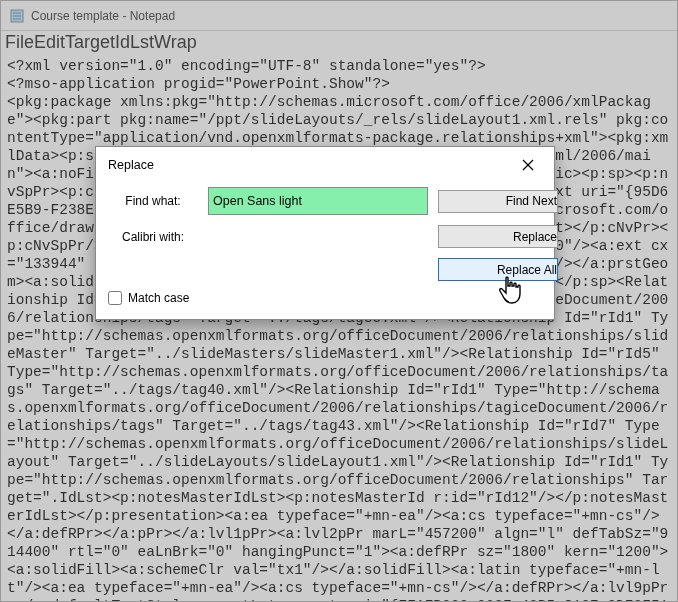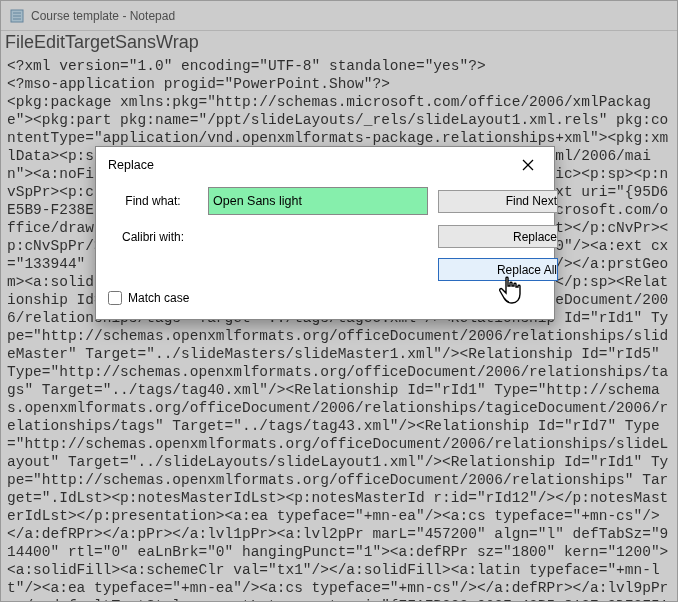--- a/index.html
+++ b/index.html
@@ -149,21 +149,21 @@
       <line x1="4" y1="11" x2="12" y2="11" stroke="#5a8db3"></line>
     </svg>
   </span>
   <span class="title-text">Course template - Notepad</span>
 </div>
 
 <div class="menubar">
   <span>File</span>
   <span>Edit</span>
   <span>Target</span>
-  <span>Sans</span>
+  <span>IdLst</span>
   <span>Wrap</span>
 </div>
 
 <div class="editor">&lt;?xml version="1.0" encoding="UTF-8" standalone="yes"?&gt;
 &lt;?mso-application progid="PowerPoint.Show"?&gt;
 &lt;pkg:package xmlns:pkg="http://schemas.microsoft.com/office/2006/xmlPackage"&gt;&lt;pkg:part pkg:name="/ppt/slideLayouts/_rels/slideLayout1.xml.rels" pkg:contentType="application/vnd.openxmlformats-package.relationships+xml"&gt;&lt;pkg:xmlData&gt;&lt;p:sld xmlns:a="http://schemas.openxmlformats.org/drawingml/2006/main"&gt;&lt;a:noFill/&gt;&lt;/a:ln&gt;&lt;a:effectLst/&gt;&lt;/a:effectLst&gt;&lt;/p:spPr&gt;&lt;/p:pic&gt;&lt;p:sp&gt;&lt;p:nvSpPr&gt;&lt;p:cNvPr id="{_SHAPE1}" name="Rectangle 1"&gt;&lt;a:extLst&gt;&lt;a:ext uri="{95D6E5B9-F238E27FC23}"&gt;&lt;a16:creationId xmlns:a16="http://schemas.microsoft.com/office/drawing/2014/main" id="{95D6E5B9-...}"/&gt;&lt;/a:ext&gt;&lt;/a:extLst&gt;&lt;/p:cNvPr&gt;&lt;p:cNvSpPr/&gt;&lt;p:nvPr/&gt;&lt;/p:nvSpPr&gt;&lt;p:spPr&gt;&lt;a:xfrm&gt;&lt;a:off x="0" y="0"/&gt;&lt;a:ext cx="133944" cy="38944"/&gt;&lt;/a:xfrm&gt;&lt;a:prstGeom prst="rect"&gt;&lt;a:avLst/&gt;&lt;/a:prstGeom&gt;&lt;a:solidFill&gt;&lt;a:srgbClr val="FFFFFF"/&gt;&lt;/a:solidFill&gt;&lt;/p:spPr&gt;&lt;/p:sp&gt;&lt;Relationship Id="rId4" Type="http://schemas.openxmlformats.org/officeDocument/2006/relationships/tags" Target="../tags/tag35.xml"/&gt;&lt;Relationship Id="rId1" Type="http://schemas.openxmlformats.org/officeDocument/2006/relationships/slideMaster" Target="../slideMasters/slideMaster1.xml"/&gt;&lt;Relationship Id="rId5" Type="http://schemas.openxmlformats.org/officeDocument/2006/relationships/tags" Target="../tags/tag40.xml"/&gt;&lt;Relationship Id="rId1" Type="http://schemas.openxmlformats.org/officeDocument/2006/relationships/tagiceDocument/2006/relationships/tags" Target="../tags/tag43.xml"/&gt;&lt;Relationship Id="rId7" Type="http://schemas.openxmlformats.org/officeDocument/2006/relationships/slideLayout" Target="../slideLayouts/slideLayout1.xml"/&gt;&lt;Relationship Id="rId1" Type="http://schemas.openxmlformats.org/officeDocument/2006/relationships" Target=".IdLst&gt;&lt;p:notesMasterIdLst&gt;&lt;p:notesMasterId r:id="rId12"/&gt;&lt;/p:notesMasterIdLst&gt;&lt;/p:presentation&gt;&lt;a:ea typeface="+mn-ea"/&gt;&lt;a:cs typeface="+mn-cs"/&gt;&lt;/a:defRPr&gt;&lt;/a:pPr&gt;&lt;/a:lvl1pPr&gt;&lt;a:lvl2pPr marL="457200" algn="l" defTabSz="914400" rtl="0" eaLnBrk="0" hangingPunct="1"&gt;&lt;a:defRPr sz="1800" kern="1200"&gt;&lt;a:solidFill&gt;&lt;a:schemeClr val="tx1"/&gt;&lt;/a:solidFill&gt;&lt;a:latin typeface="+mn-lt"/&gt;&lt;a:ea typeface="+mn-ea"/&gt;&lt;a:cs typeface="+mn-cs"/&gt;&lt;/a:defRPr&gt;&lt;/a:lvl9pPr&gt;&lt;/p:defaultTextStyle&gt;&lt;p:extLst&gt;&lt;p:ext uri="{EFAFB233-063F-42B5-8137-9DF3F51BA10A}"&gt;&lt;p14:sldSz cx="12192000" cy="6858000"/&gt;&lt;/p:ext&gt;&lt;/p:extLst&gt;&lt;/p:presentation&gt;&lt;/pkg:xmlData&gt;&lt;/pkg:part&gt;&lt;/pkg:package&gt;&lt;p:nvSpPr&gt;&lt;p:cNvPr id="11" name="Text_10"/&gt;&lt;p:cNvSpPr&gt;&lt;a:spLocks noGrp="1"/&gt;&lt;/p:cNvSpPr&gt;</div>
 
 <div class="dimmer"></div>
 
 <div class="dialog">

